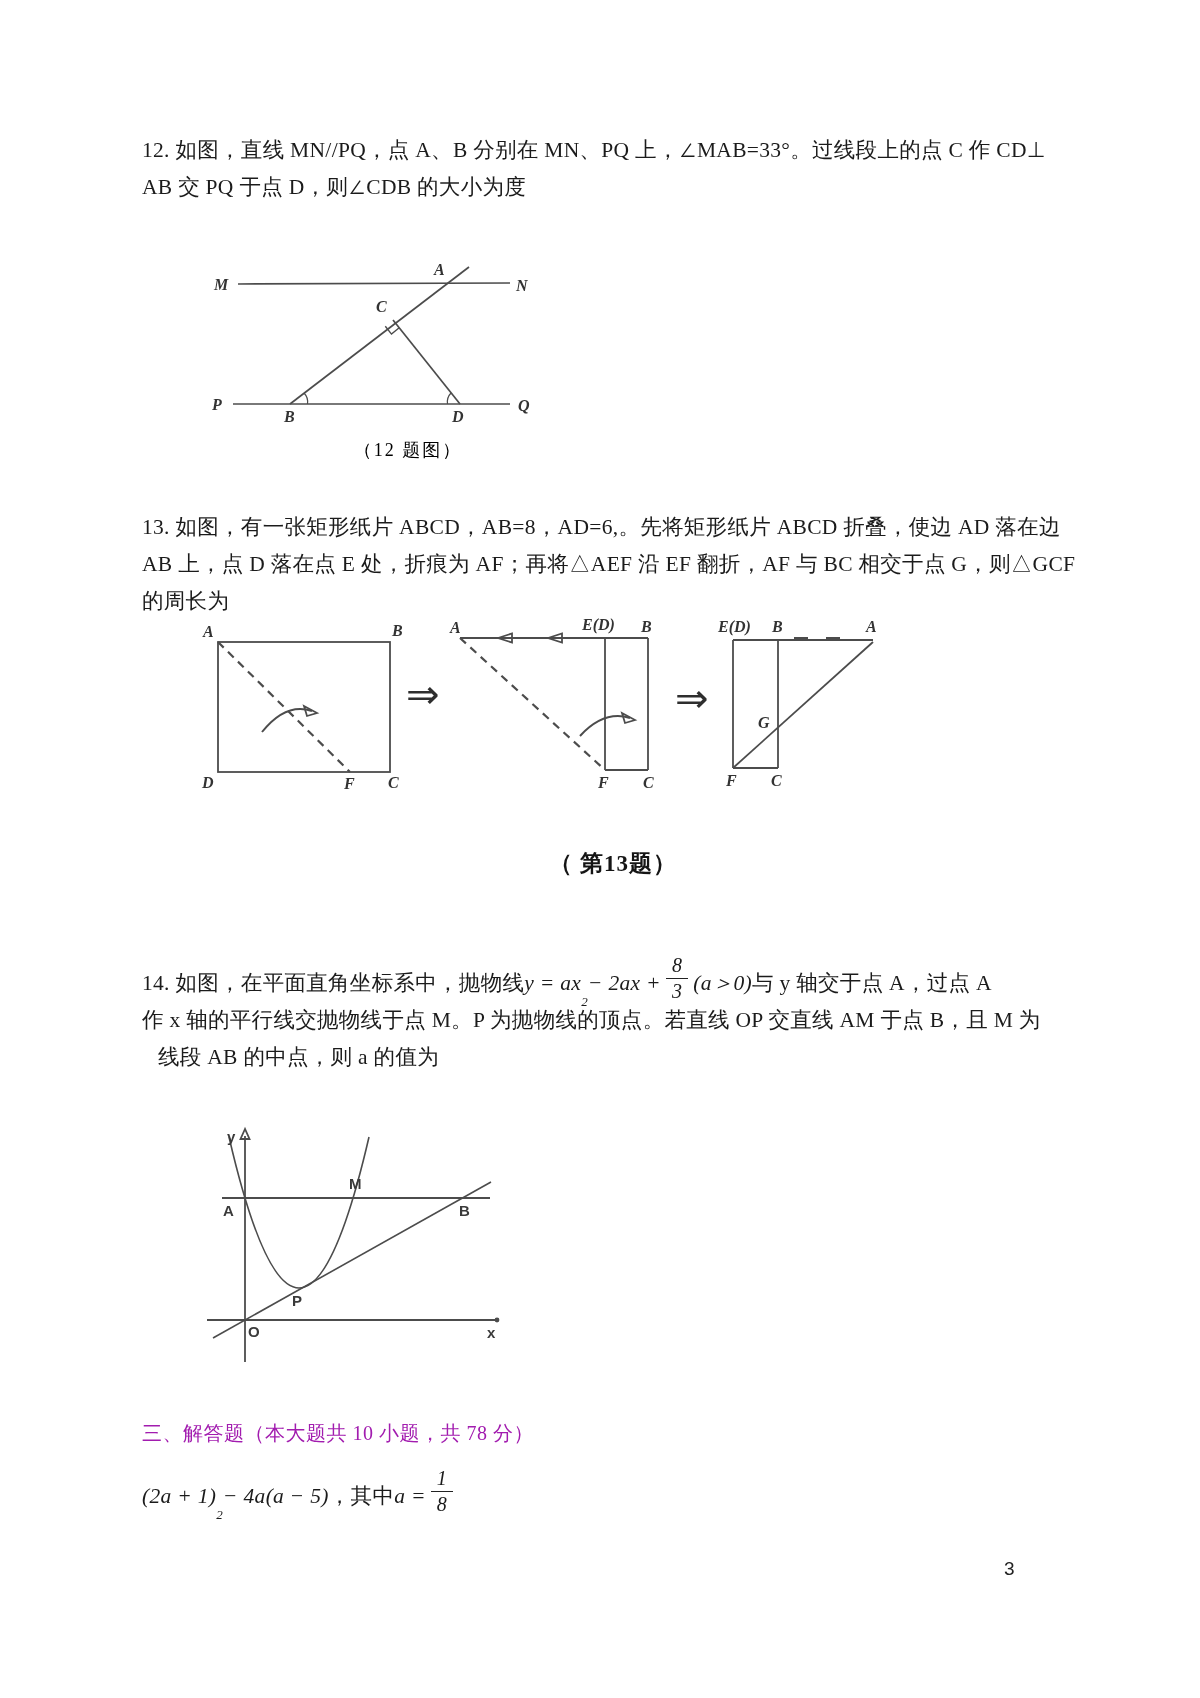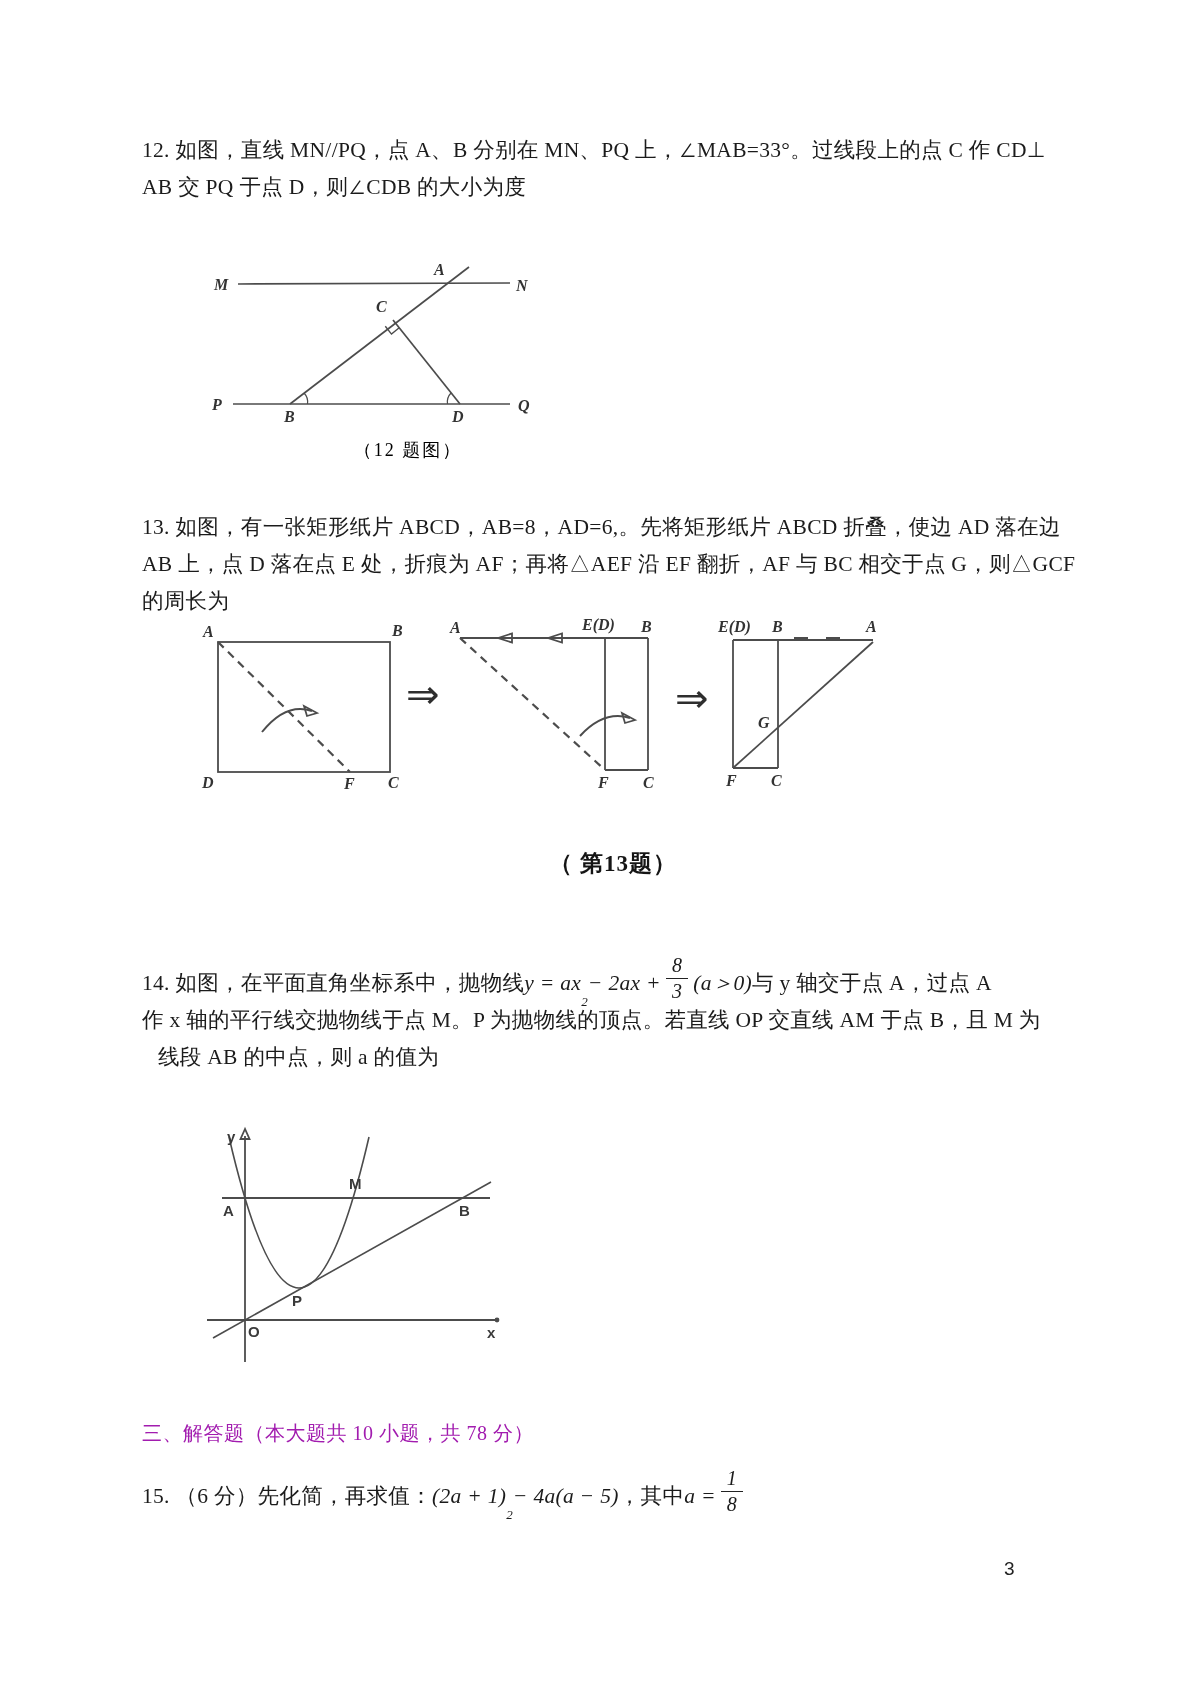--- a/index.html
+++ b/index.html
@@ -193,21 +193,20 @@
         <text class="slabel" x="274" y="90">B</text>
         <text class="slabel" x="107" y="180">P</text>
       </g>
     </svg>
   </section>
 
   <div class="section-heading">三、解答题（本大题共 10 小题，共 78 分）</div>
 
   <section>
     <div class="qline mathline" style="top:1455px; height:60px;">
-      <span>15. （6 分）先化简，再求值：</span>
       <span class="mi">(2a + 1)</span>
         <sup class="sq">2</sup>
       <span class="mi"> − 4a(a − 5)</span>
       <span>，其中 </span>
       <span class="mi">a = </span>
       <span class="frac">
         <span class="num">1</span>
         <span class="den">8</span>
       </span>
     </div>

